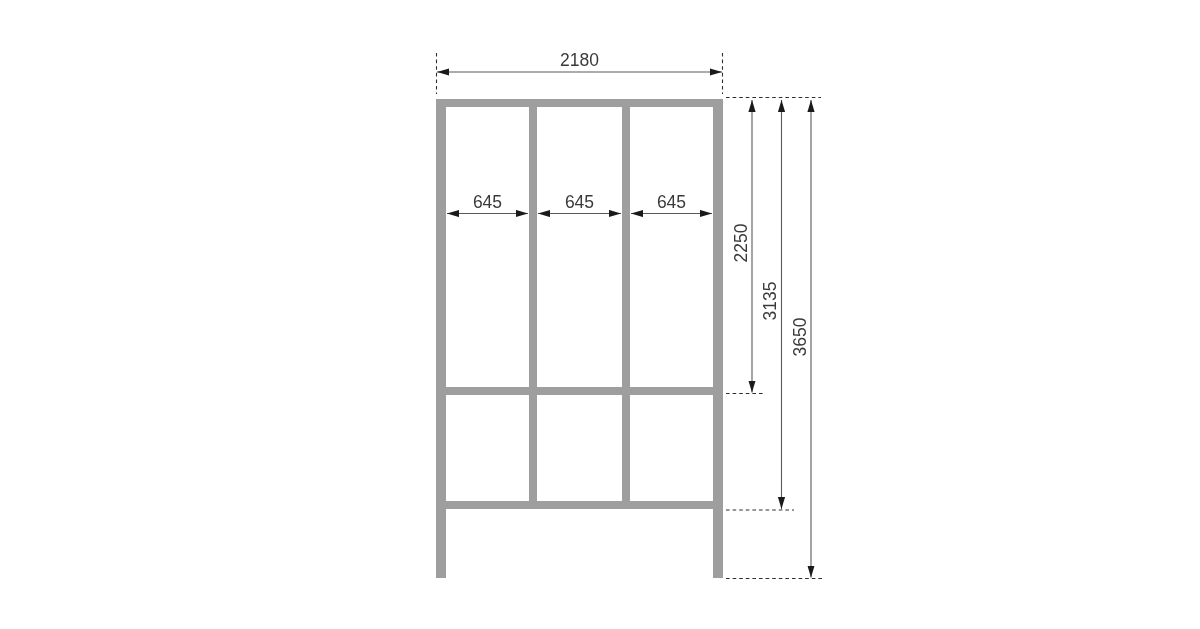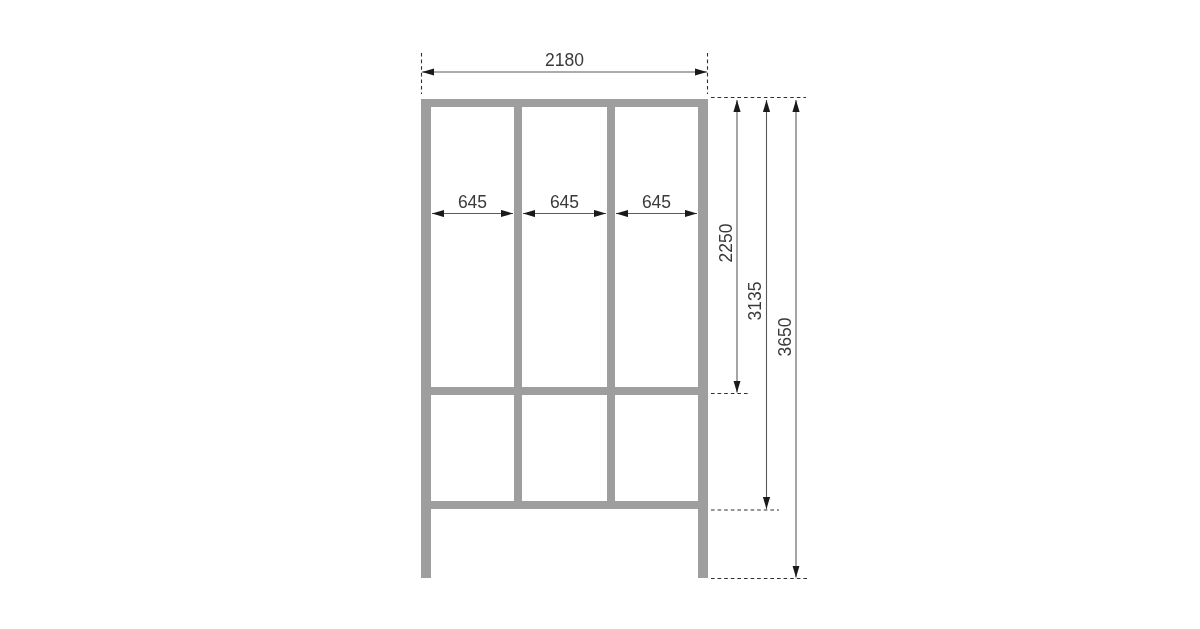--- a/index.html
+++ b/index.html
@@ -6,20 +6,21 @@
     margin: 0;
     padding: 0;
     background: #ffffff;
   }
   .canvas {
     position: relative;
     width: 1082px;
     height: 629px;
     background: #ffffff;
     overflow: hidden;
+    padding-left: 15px;
   }
   svg {
     display: block;
   }
   .dim-label {
     font-family: "Liberation Sans", "DejaVu Sans", sans-serif;
     font-size: 17.5px;
     font-weight: 400;
   }
 </style>

